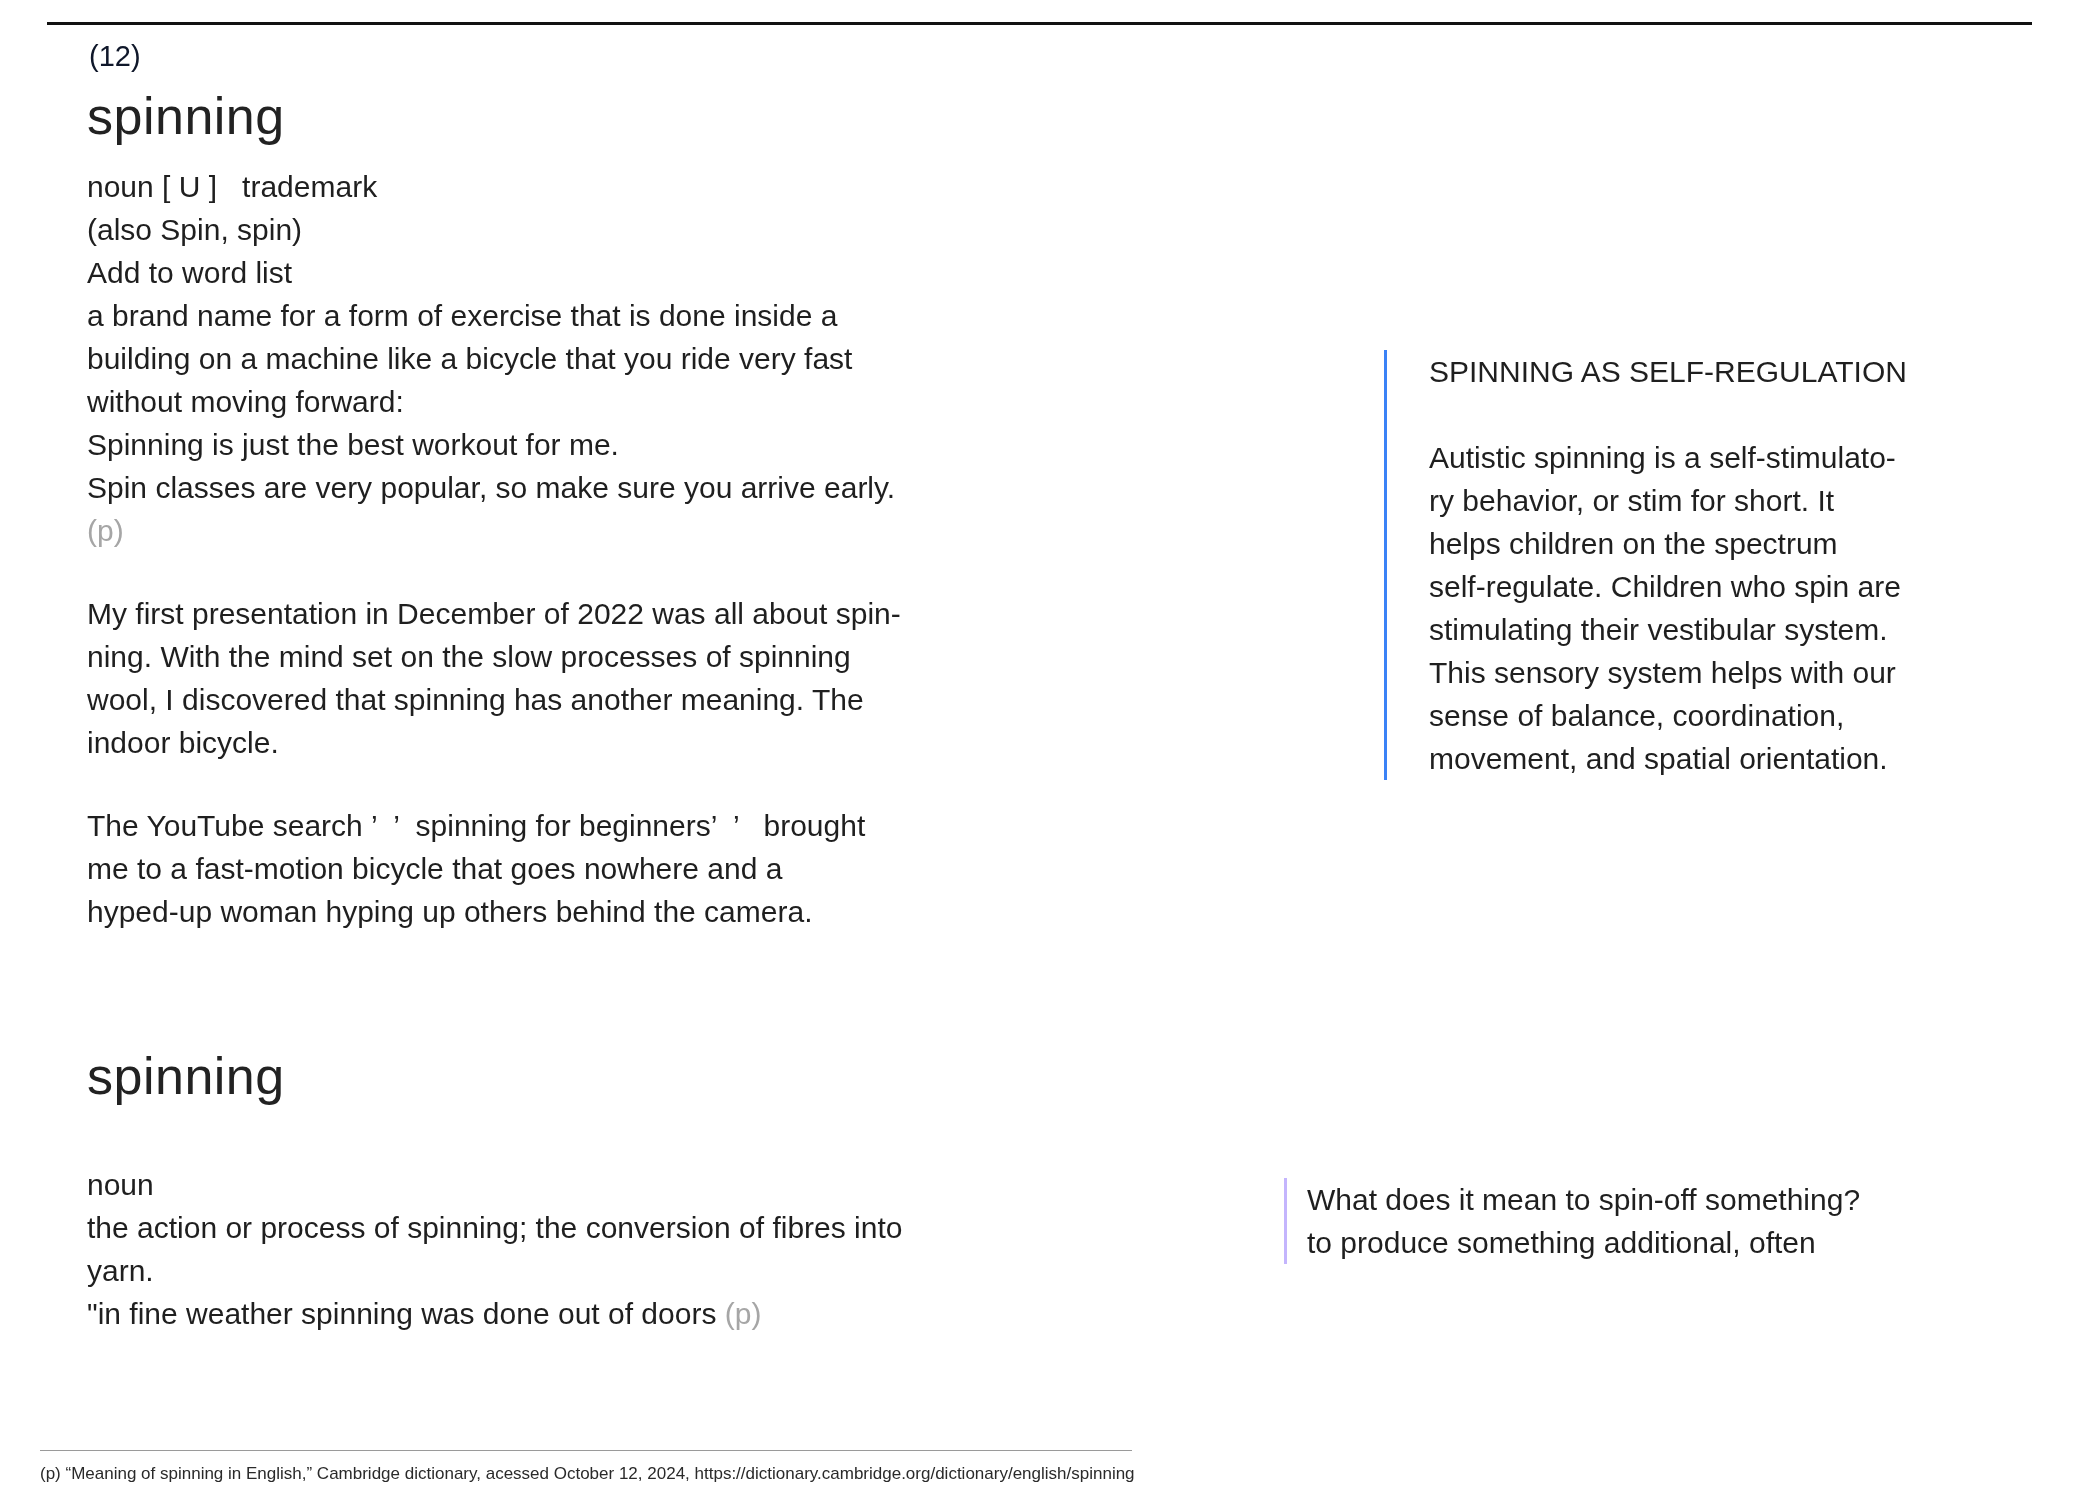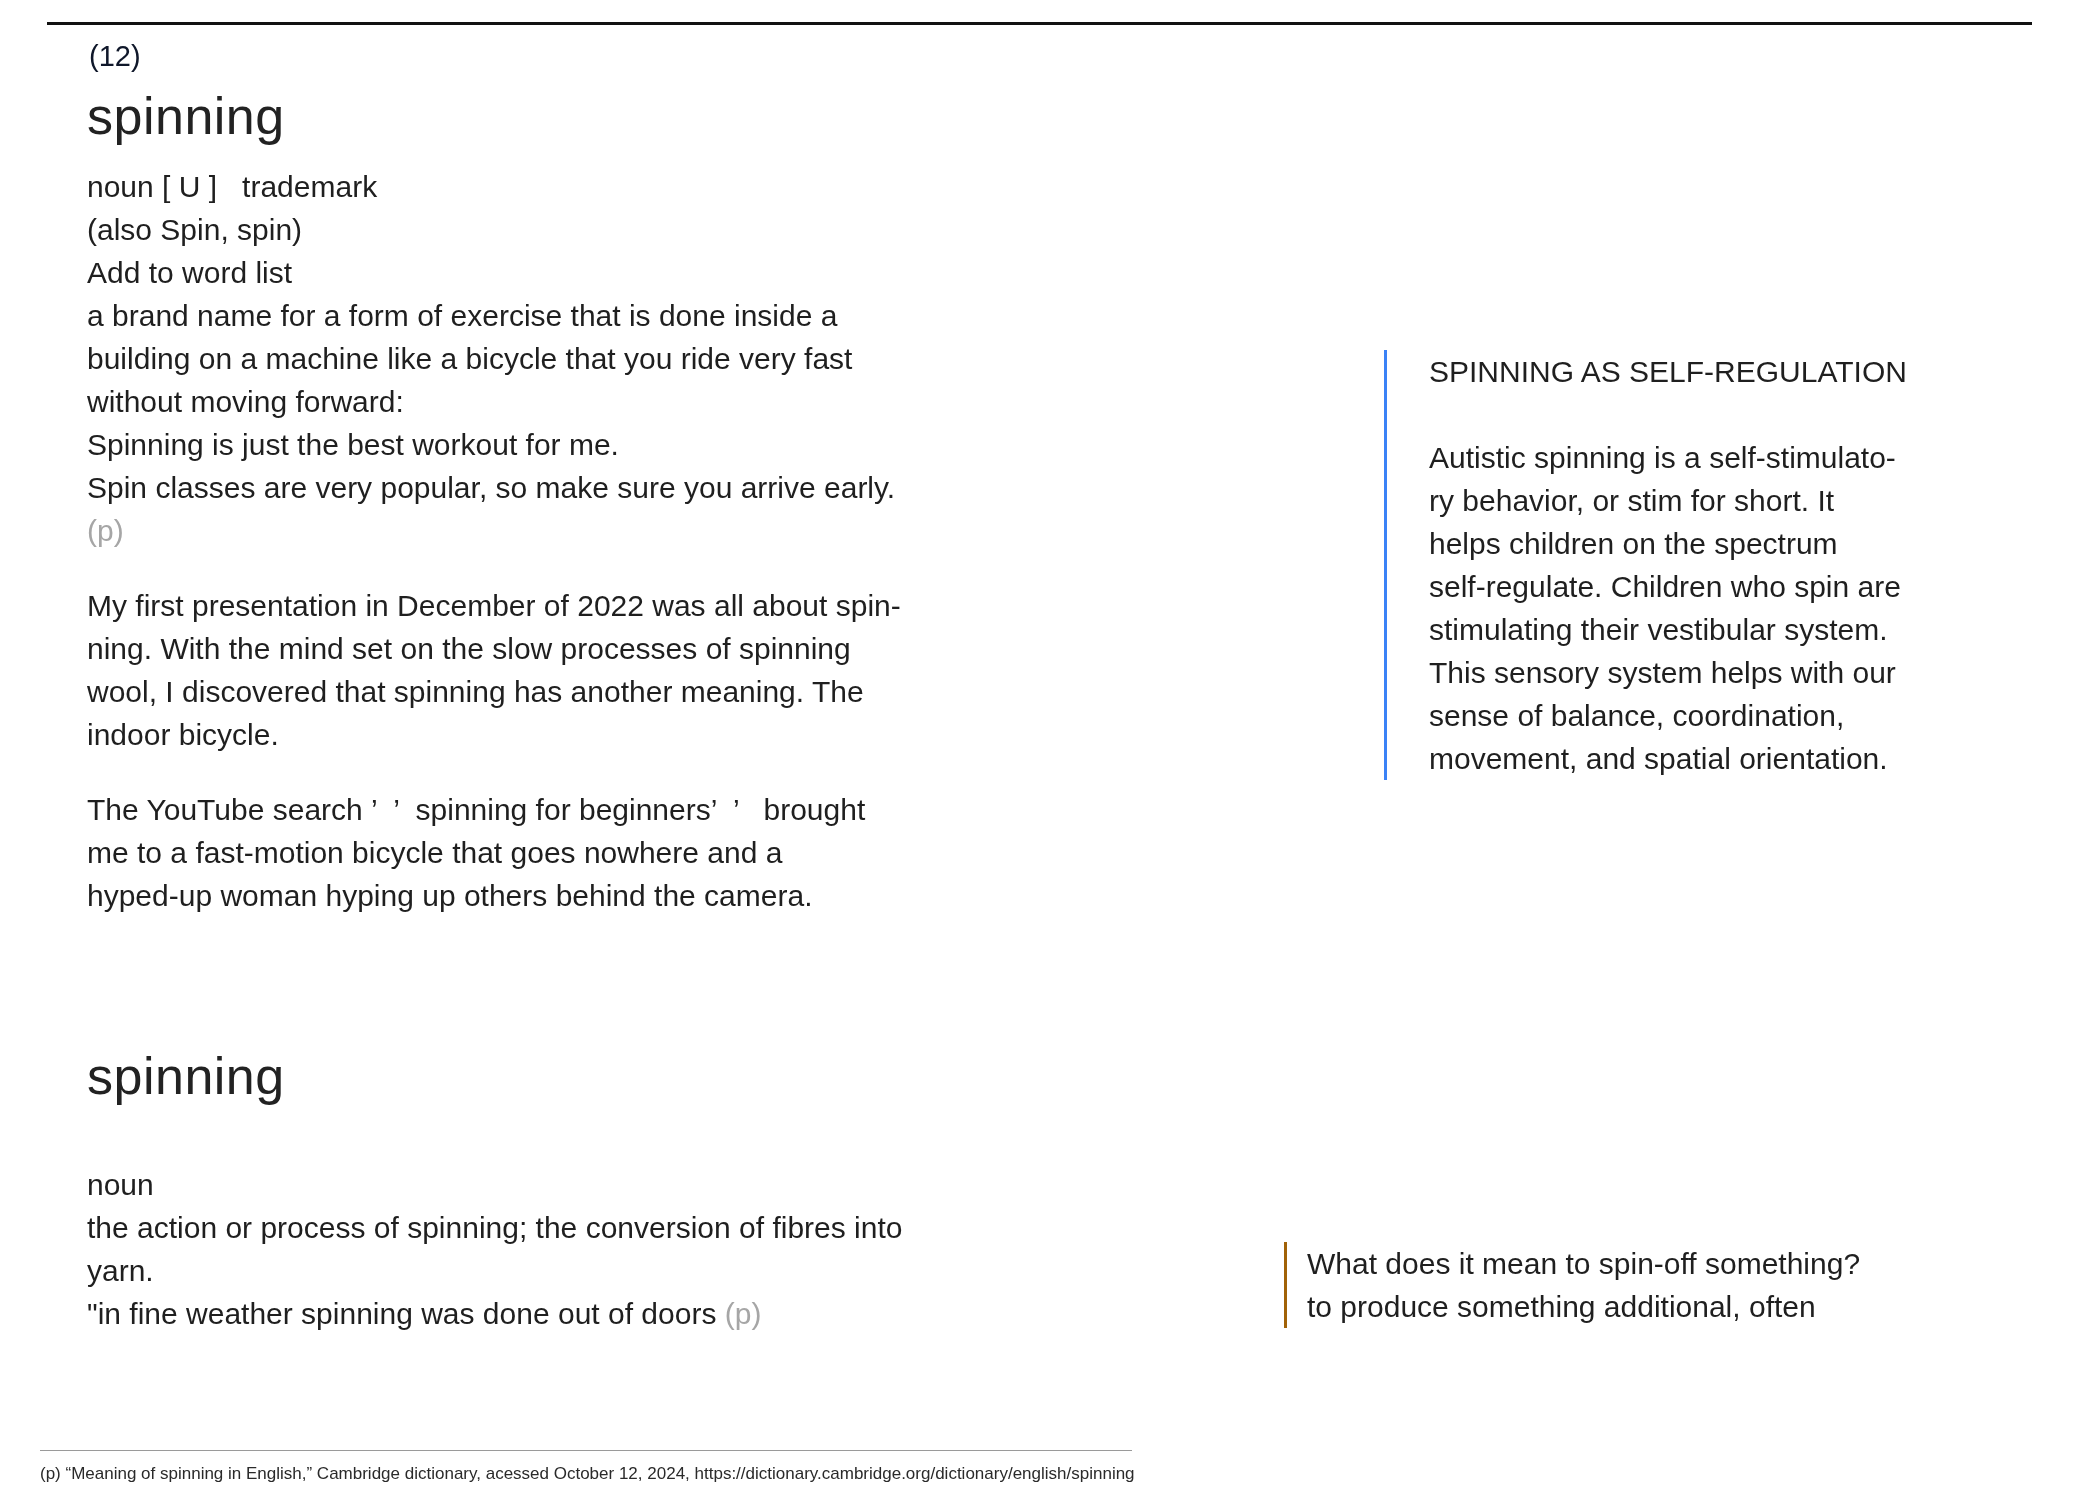--- a/index.html
+++ b/index.html
@@ -39,21 +39,21 @@
   }
 
   .line {
     font-size: 30px;
     line-height: 43px;
     white-space: pre-wrap;
   }
 
   .muted { color: #A6A6A6; }
 
-  .para { margin-top: 32px; }
+  .para { margin-top: 40px; }
 
   .entry1 {
     position: absolute;
     left: 87px; top: 88px;
     width: 1090px;
   }
 
   .callout1 {
     position: absolute;
     left: 1384px; top: 350px;
@@ -65,23 +65,23 @@
 
   .entry2 {
     position: absolute;
     left: 87px; top: 1048px;
     width: 1090px;
   }
   .entry2 .grammar-line { margin-top: 58px; }
 
   .callout2 {
     position: absolute;
-    left: 1284px; top: 1242px;
+    left: 1284px; top: 1178px;
     width: 700px;
-    border-left: 3px solid #a16207;
+    border-left: 3px solid #c4b5fd;
     padding-left: 20px;
   }
 
   .footer-rule {
     position: absolute;
     left: 40px; top: 1450px;
     width: 1092px; height: 1px;
     background: #9a9a9a;
   }
 

